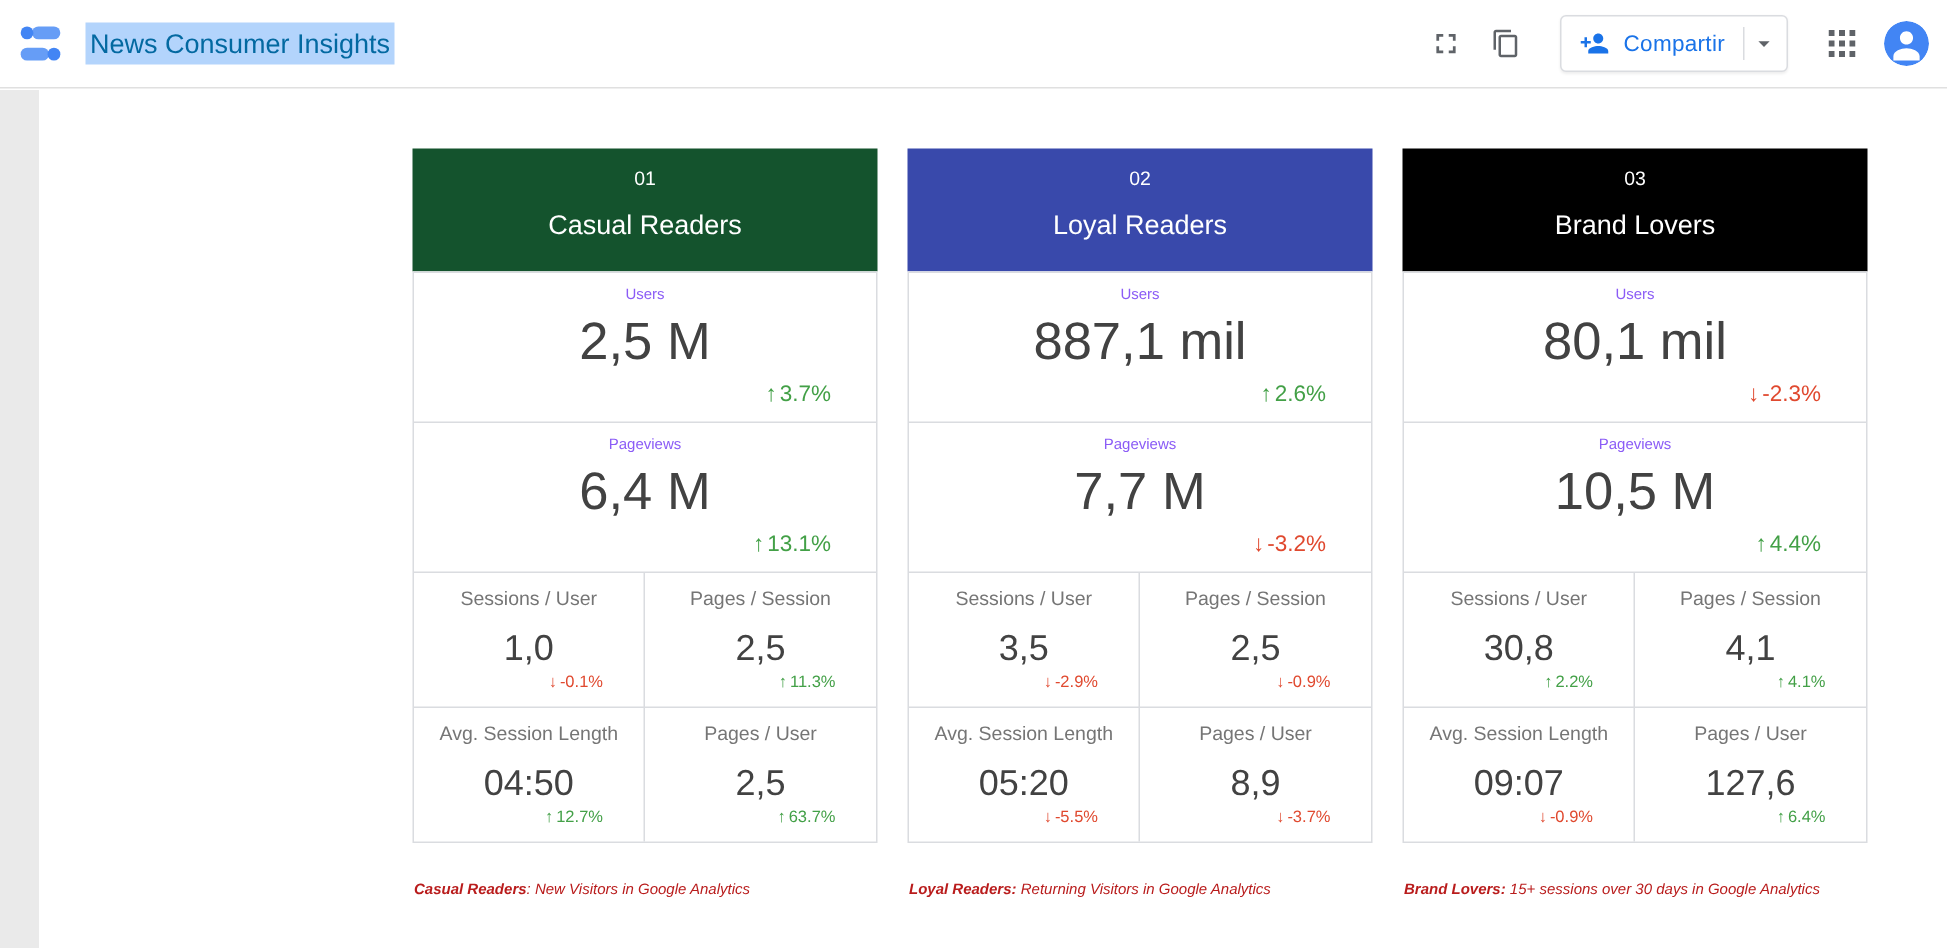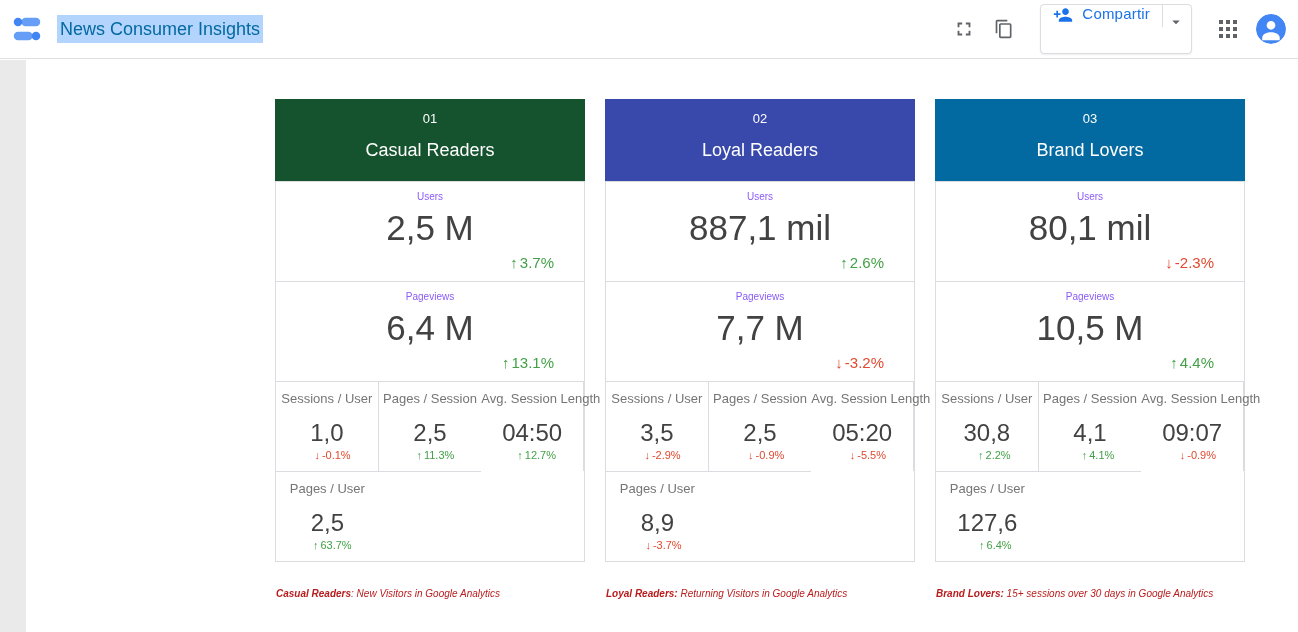--- a/index.html
+++ b/index.html
@@ -11,41 +11,41 @@
   
   .topbar{position:absolute;top:0;left:0;width:100%;height:59px;background:#fff;
     border-bottom:1px solid #e0e0e0;display:flex;align-items:center;
     padding:0 12px 0 10px;box-sizing:border-box;z-index:5}
   .logo{width:34px;height:34px;flex:0 0 auto;display:flex;align-items:center;justify-content:center;cursor:pointer}
   .report-title{font-size:18px;font-weight:400;color:#0369a1;margin:0 0 0 13px;white-space:nowrap}
   .report-title .hl{background:var(--selection);padding:4px 3px}
   .actions{margin-left:auto;display:flex;align-items:center}
   .icon-btn{width:40px;height:40px;border:none;background:transparent;padding:0;
     display:flex;align-items:center;justify-content:center;color:#5f6368;cursor:pointer}
-  .share{height:36px;display:flex;border:1px solid #dadce0;border-radius:4px;
-    background:#fff;margin:0 16px;padding:0 2px 12px 12px;cursor:pointer;box-shadow:0 1px 2px rgba(0,0,0,.07)}
+  .share{height:36px;display:flex;align-items:center;border:1px solid #dadce0;border-radius:4px;
+    background:#fff;margin:0 16px;padding:0 2px 0 12px;cursor:pointer;box-shadow:0 1px 2px rgba(0,0,0,.07)}
   .share-label{color:var(--accent);font-size:15px;margin-left:9px;letter-spacing:.2px}
   .share-divider{width:1px;height:22px;background:#dadce0;margin-left:12px}
   .share-caret{display:flex;align-items:center;justify-content:center;width:26px;height:34px;color:#5f6368}
   .avatar{width:30px;height:30px;margin-left:8px;border-radius:50%;overflow:hidden;cursor:pointer;flex:0 0 auto}
 
   
   .left-strip{position:absolute;left:0;top:60px;width:26px;height:572px;background:#eaeaea}
 
   
   .card{position:absolute;top:99px;width:310px}
   .card.p1{left:275px}.card.p2{left:605px}.card.p3{left:935px}
   .card-header{height:82px;box-sizing:border-box;padding-top:12px;text-align:center;color:#fff}
   .card-number{font-size:13px;line-height:15px}
   .card-title{font-size:18px;line-height:22px;margin-top:13px}
   .card-body{border:1px solid var(--border);background:#fff}
   .sec-big{height:99px;position:relative;border-bottom:1px solid var(--border)}
   .m-label{position:absolute;top:9px;left:0;right:0;text-align:center;font-size:10px;color:#8b5cf6}
   .m-value-big{position:absolute;top:26px;left:0;right:0;text-align:center;font-size:35px;line-height:40px;color:#424242}
-  .cell-grid{display:grid;grid-template-columns:1fr 1fr 1fr}
+  .cell-grid{display:grid;grid-template-columns:1fr 1fr}
   .cell{height:89px;position:relative}
   .cbb{border-bottom:1px solid var(--border)}
   .cbr{border-right:1px solid var(--border)}
   .c-label{position:absolute;top:9px;left:0;right:0;text-align:center;font-size:13px;line-height:16px;color:#757575;white-space:nowrap}
   .c-value{position:absolute;top:37px;left:0;right:0;text-align:center;font-size:24px;line-height:28px;color:#424242}
   .delta{position:absolute;display:flex;align-items:baseline;font-size:15px}
   .delta-big{right:30px;bottom:10px}
   .delta-sm{right:27px;bottom:10px;font-size:11px}
   .delta.up{color:var(--up)}
   .delta.down{color:var(--down)}
@@ -233,21 +233,21 @@
               <span class="arrow">↓</span>
               <span>-3.7%</span>
             </div>
         </div>
       </div>
     </div>
     <p class="footnote"><strong>Loyal Readers:</strong><span> Returning Visitors in Google Analytics</span></p>
   </section>
 
   <section class="card p3">
-    <div class="card-header" style="background-color: #0369a1;">
+    <div class="card-header" style="background-color: #000000;">
       <div class="card-number">03</div>
       <div class="card-title">Brand Lovers</div>
     </div>
     <div class="card-body">
       <div class="sec-big">
         <div class="m-label">Users</div>
         <div class="m-value-big">80,1 mil</div>
         <div class="delta delta-big down">
             <span class="arrow">↓</span>
             <span>-2.3%</span>

